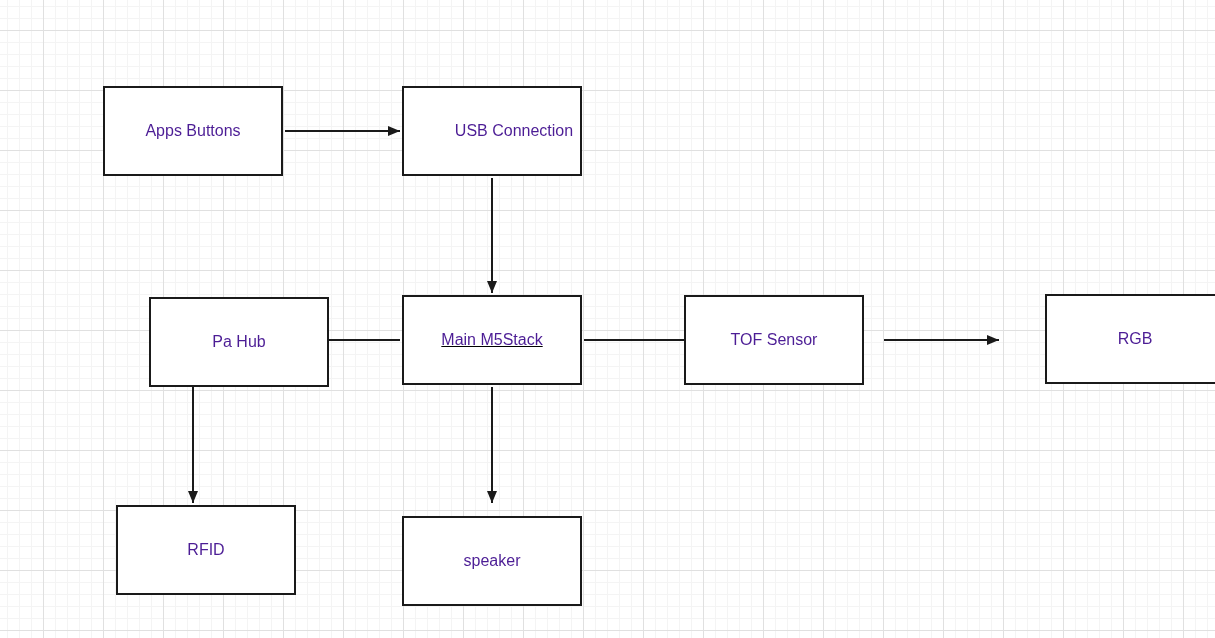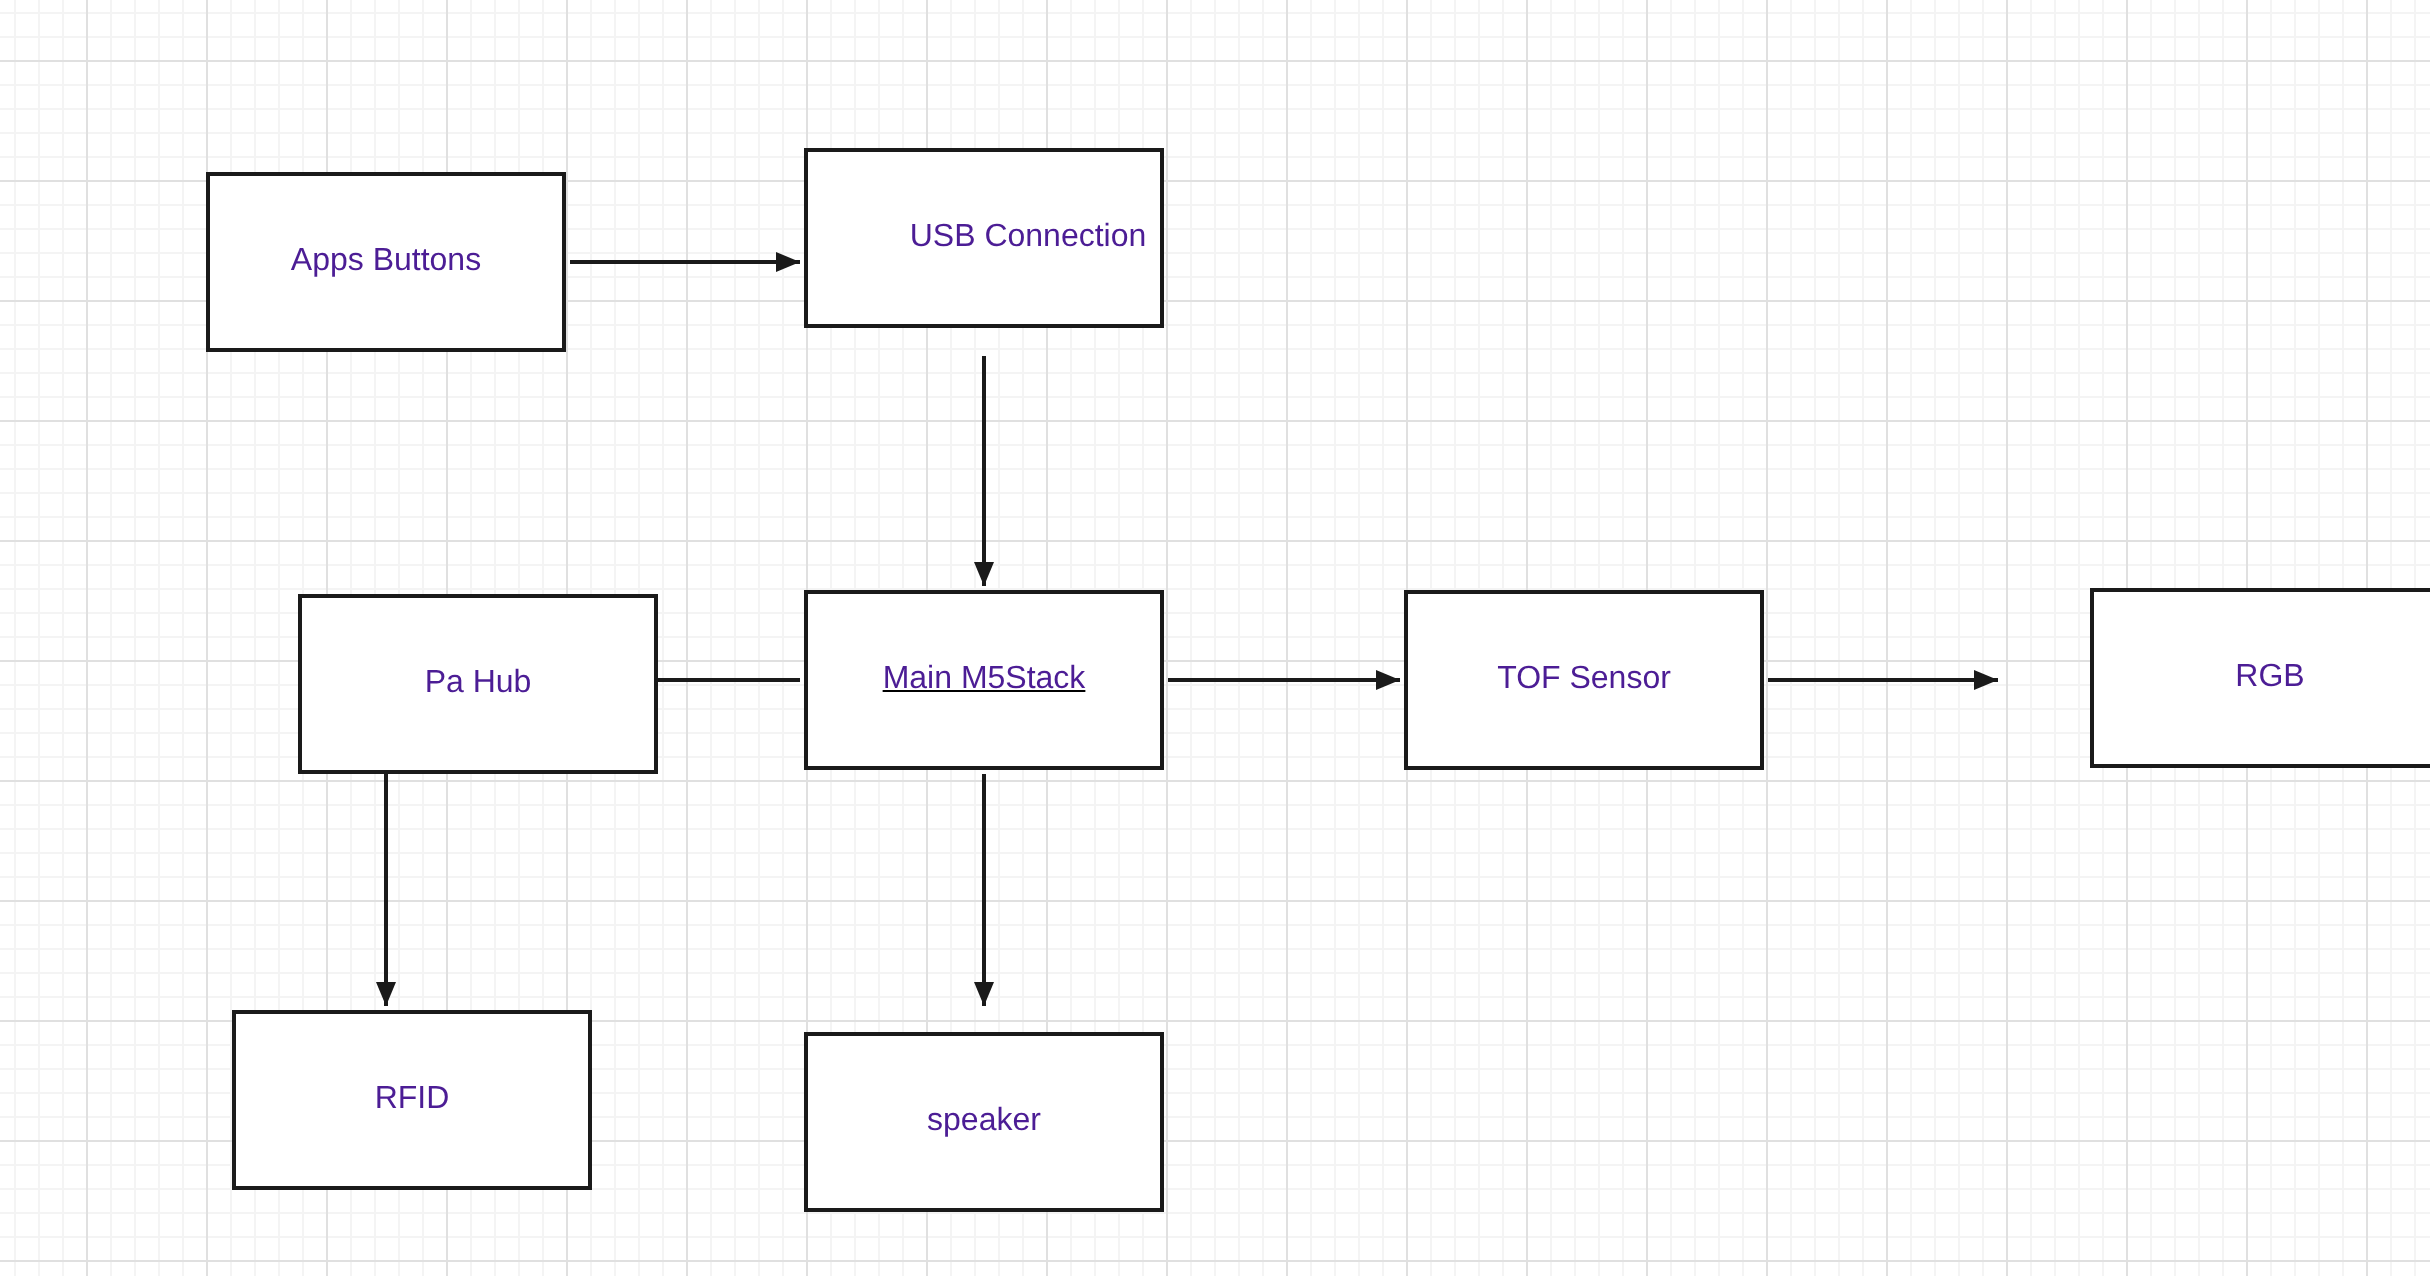--- a/index.html
+++ b/index.html
@@ -75,33 +75,33 @@
 
     <line class="edge" x1="193" y1="387" x2="193" y2="503" marker-end="url(#arrowhead)"></line>
 
     <line class="edge" x1="492" y1="387" x2="492" y2="503" marker-end="url(#arrowhead)"></line>
   </svg>
 
   <div class="node" style="left:103px; top:86px;">
     <span class="node-label">Apps Buttons</span>
   </div>
 
-  <div class="node" style="left:402px; top:74px;padding-left:44px;">
+  <div class="node" style="left:402px; top:86px;padding-left:44px;">
     <span class="node-label">USB Connection</span>
   </div>
 
   <div class="node" style="left:103px; top:297px;margin-left:46px;">
     <span class="node-label">Pa Hub</span>
   </div>
 
   <div class="node" style="left:402px; top:295px;text-decoration:underline;">
     <span class="node-label">Main M5Stack</span>
   </div>
 
-  <div class="node" style="left:702px; top:295px;">
+  <div class="node" style="left:684px; top:295px;">
     <span class="node-label">TOF Sensor</span>
   </div>
 
   <div class="node" style="left:1001px; top:294px;margin-left:44px;">
     <span class="node-label">RGB</span>
   </div>
 
   <div class="node" style="left:116px; top:505px;">
     <span class="node-label">RFID</span>
   </div>

